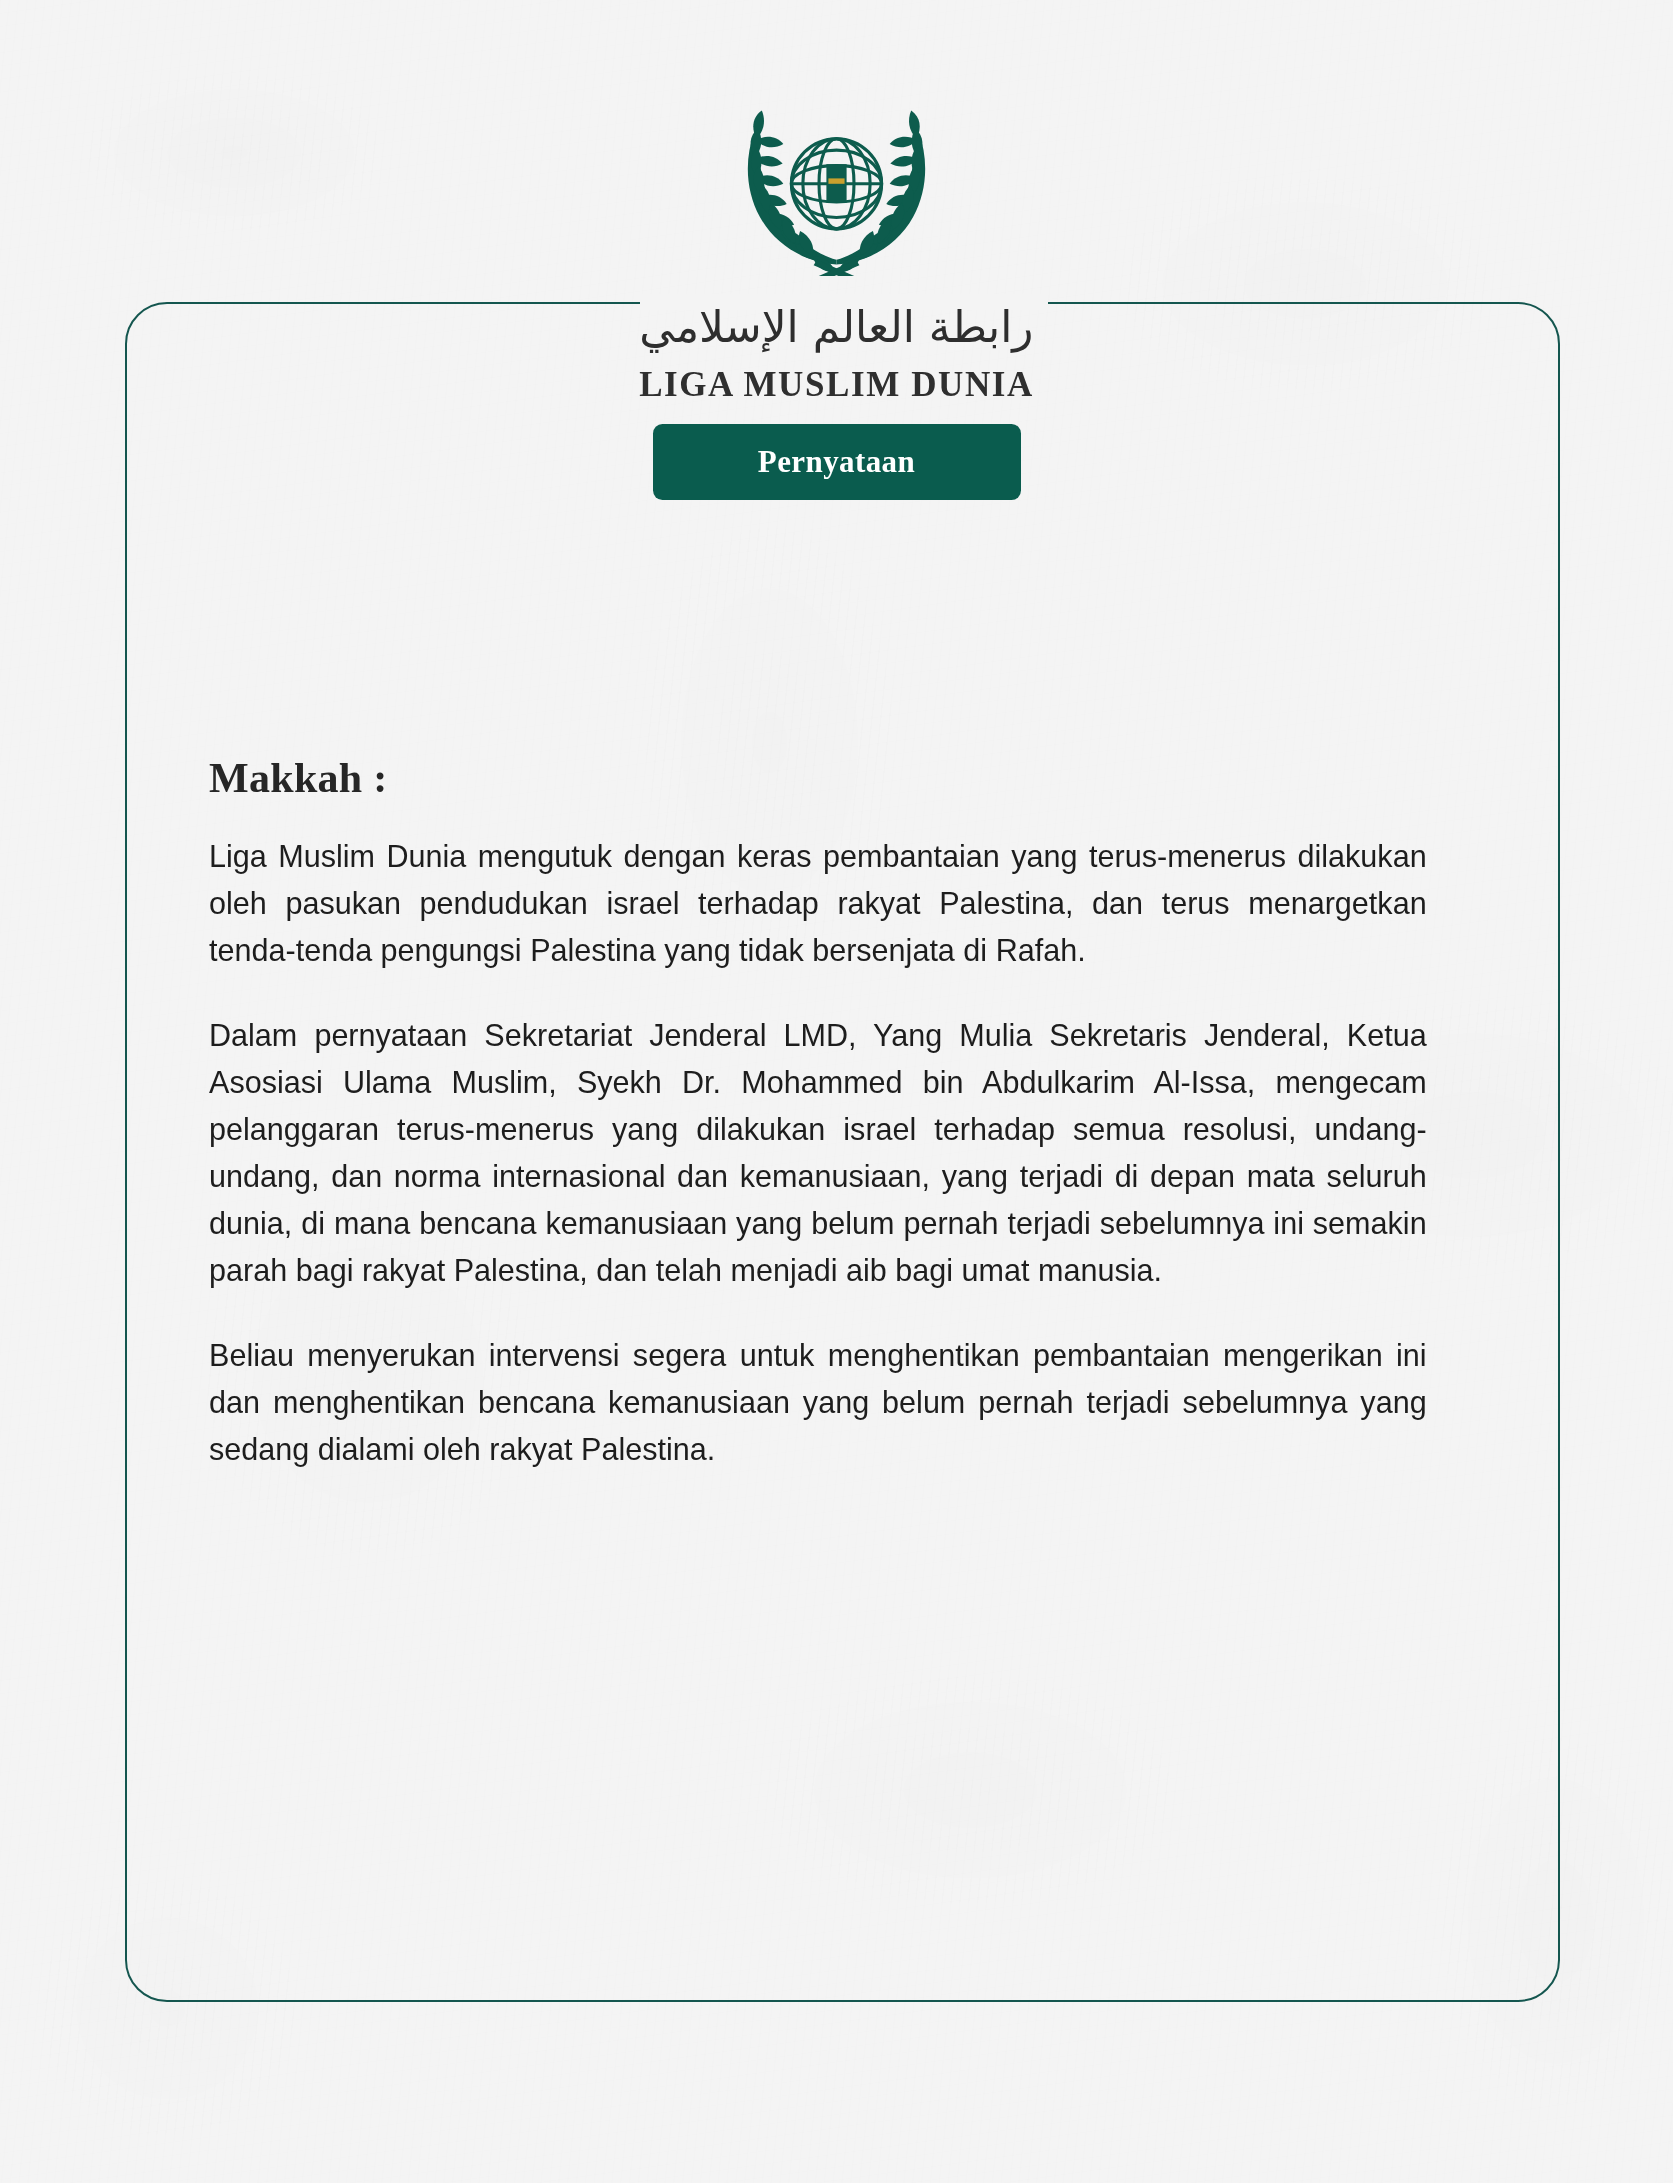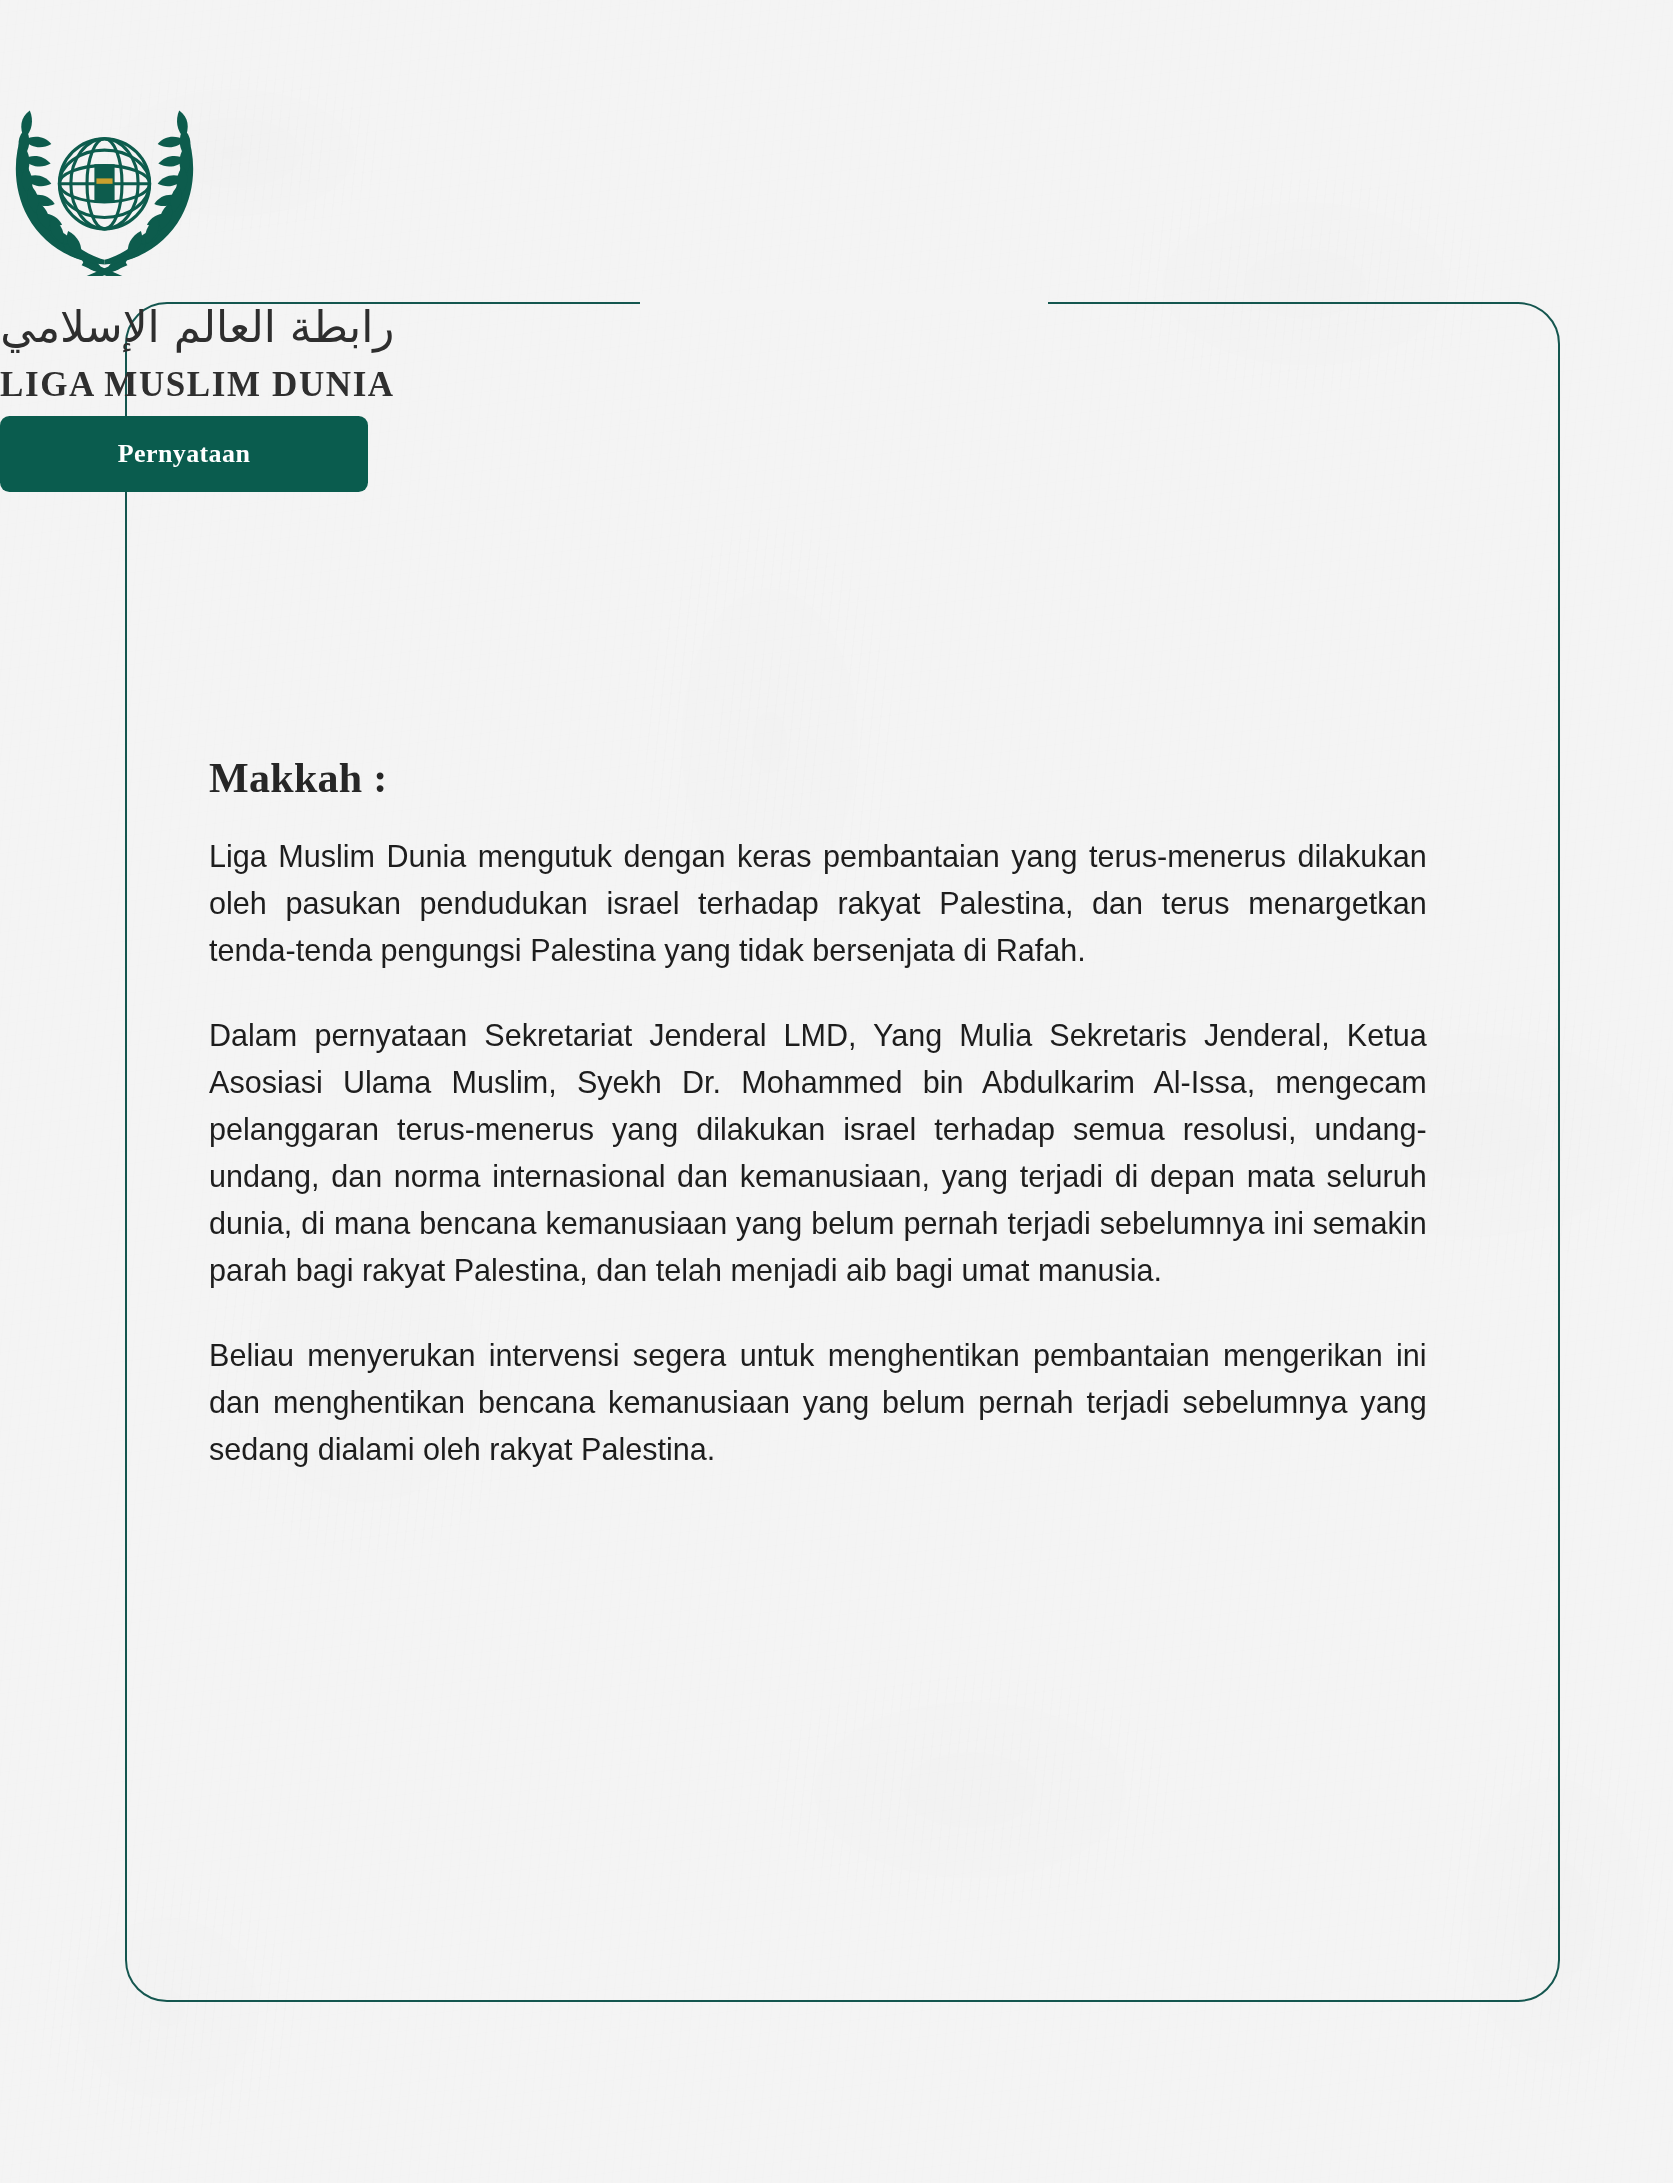--- a/index.html
+++ b/index.html
@@ -58,52 +58,52 @@
     pointer-events:none;
   }
 
   
   .header {
     position:absolute;
     left:0; right:0;
     top:101px;
     display:flex;
     flex-direction:column;
-    align-items:flex-start;
+    align-items:center;
   }
 
   .emblem { width:209px; height:175px; display:block; }
 
   .wordmark-arabic {
     margin-top:12px;
     height:74px;
     display:block;
   }
 
   .wordmark-latin {
     margin-top:2.7px;
     font-family:"Liberation Serif", serif;
     font-weight:700;
     font-size:35px;
     letter-spacing:1.6px;
     color:#2f2f2f;
   }
 
   .statement-badge {
-    margin-top:11px;
+    margin-top:19px;
     width:368px;
     height:76px;
     background:#0a5c4e;
     border-radius:9.4px;
     display:flex;
     align-items:center;
     justify-content:center;
     font-family:"Liberation Serif", serif;
     font-weight:700;
-    font-size:26px;
+    font-size:31px;
     letter-spacing:0.4px;
     color:#ffffff;
   }
 
   
   .content {
     position:absolute;
     left:209px;
     top:754px;
     width:1275px;

